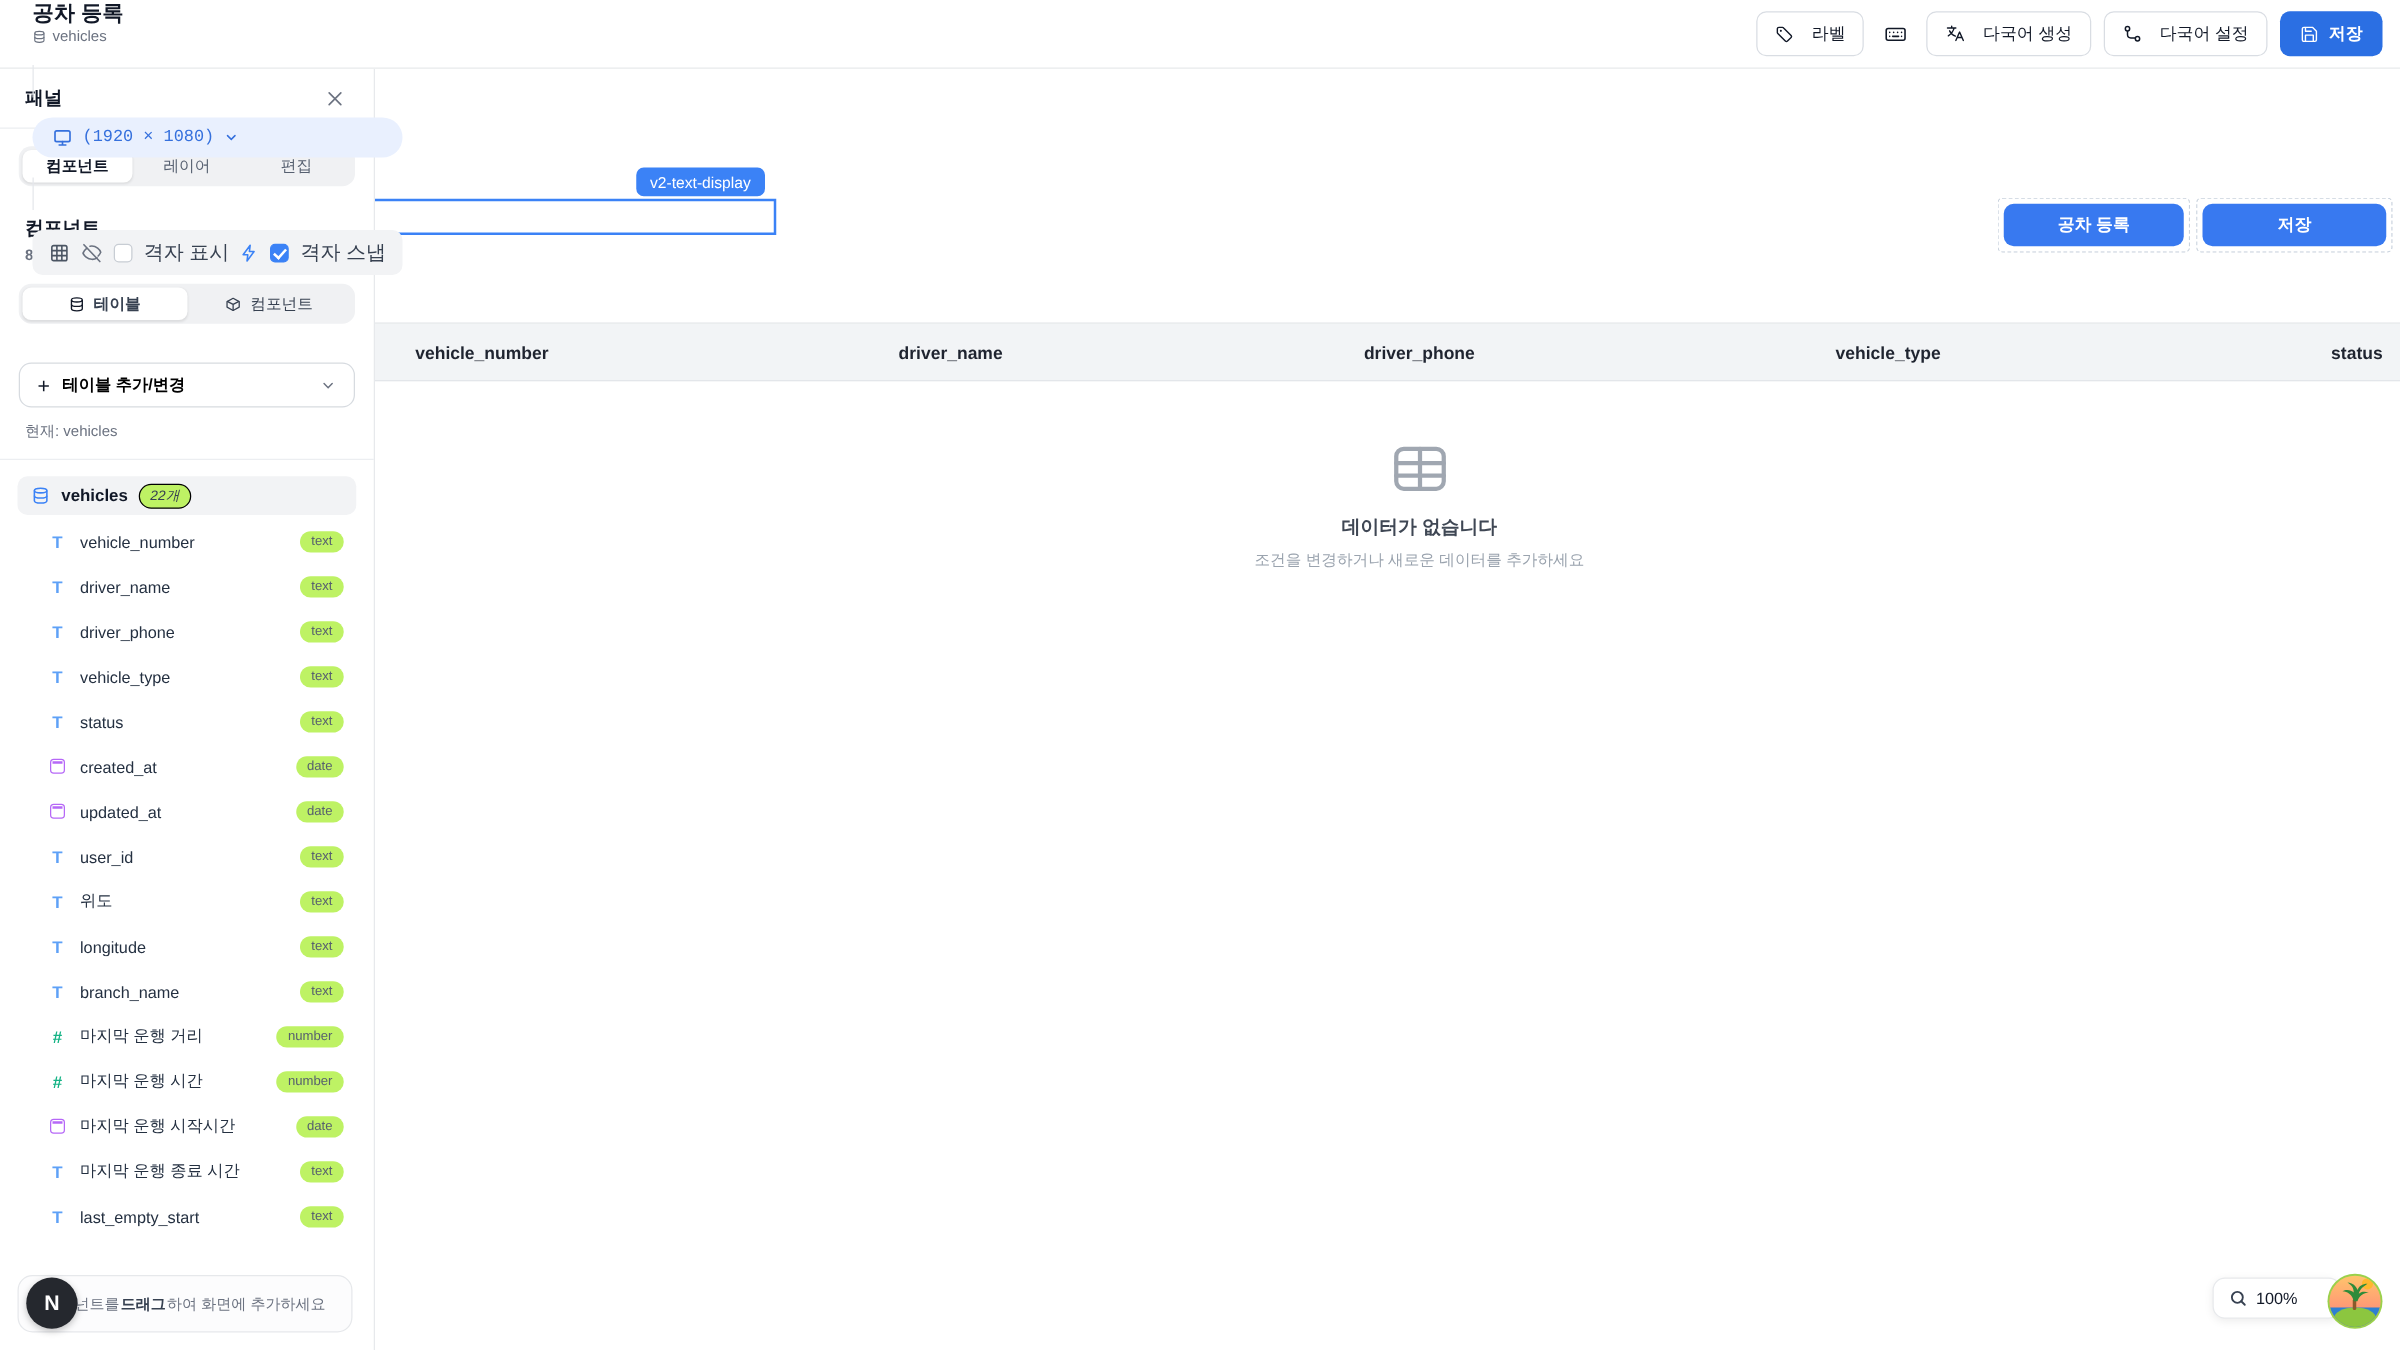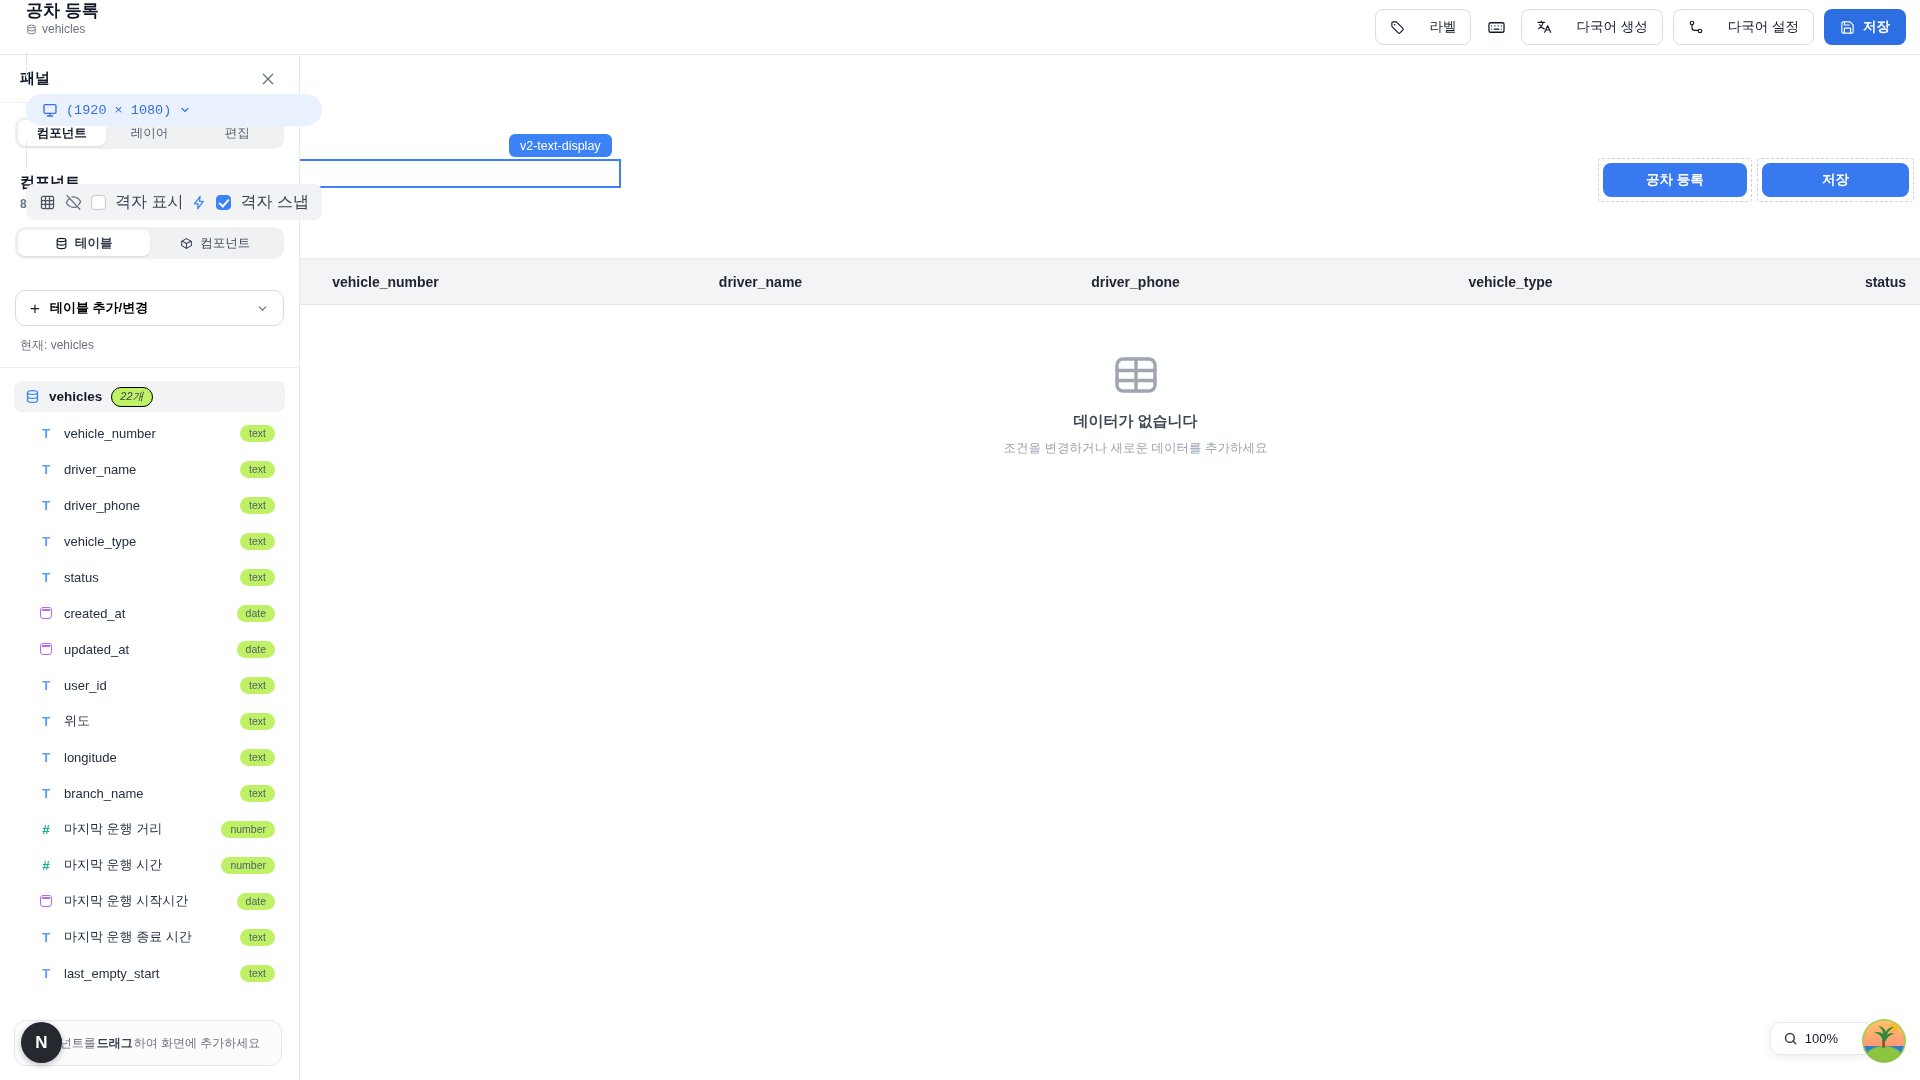--- a/index.html
+++ b/index.html
@@ -23,21 +23,21 @@
   .screen-pill { display:flex; align-items:center; gap:8px; background:#e9f0fe; color:#3570dd;
     border-radius:999px; height:32px; padding:0 16px; font-size:13.5px; font-weight:500; cursor:pointer;font-family:Liberation Mono, monospace; }
   .grid-group { display:flex; align-items:center; gap:9px; background:#f2f3f5; border-radius:8px;
     height:36px; padding:0 13px; }
   .grid-group .lbl { font-size:16px; color:#374151; }
   .cb { width:15px; height:15px; border:1.5px solid #c8cdd4; border-radius:4px; background:#fff; flex:none; cursor:pointer; }
   .cb.checked { background:#3b82f6; border-color:#3b82f6; position:relative; }
   .cb.checked::after { content:""; position:absolute; left:4px; top:1px; width:4px; height:8px;
     border:solid #fff; border-width:0 2px 2px 0; transform:rotate(42deg); }
   .tb-right { margin-left:auto; display:flex; align-items:center; gap:10px; }
-  .btn-outline { display:flex; align-items:center; gap:24px; background:#fff; border:1px solid #d9dde3;
+  .btn-outline { display:flex; align-items:center; gap:14px; background:#fff; border:1px solid #d9dde3;
     border-radius:8px; height:36px; padding:0 14px; font-size:13.5px; font-weight:500; cursor:pointer; font-family:inherit; color:#111827; }
   .icon-btn { width:30px; height:30px; display:flex; align-items:center; justify-content:center; cursor:pointer; }
   .btn-save { display:flex; align-items:center; gap:8px; background:#2b6fe3; color:#fff; border:none;
     border-radius:8px; height:36px; padding:0 16px; font-size:13.5px; font-weight:600; cursor:pointer; font-family:inherit; }
 
   
   .canvas { position:absolute; top:55px; left:0; right:0; bottom:0; background:#fff; z-index:1; }
   .sel-badge { position:absolute; left:509px; top:79px; height:23px; background:#3b82f6; color:#fff;
     border-radius:6px; font-size:12.5px; display:flex; align-items:center; padding:0 11px; }
   .sel-input { position:absolute; left:140px; top:104px; width:481px; height:29px; background:#fff;

